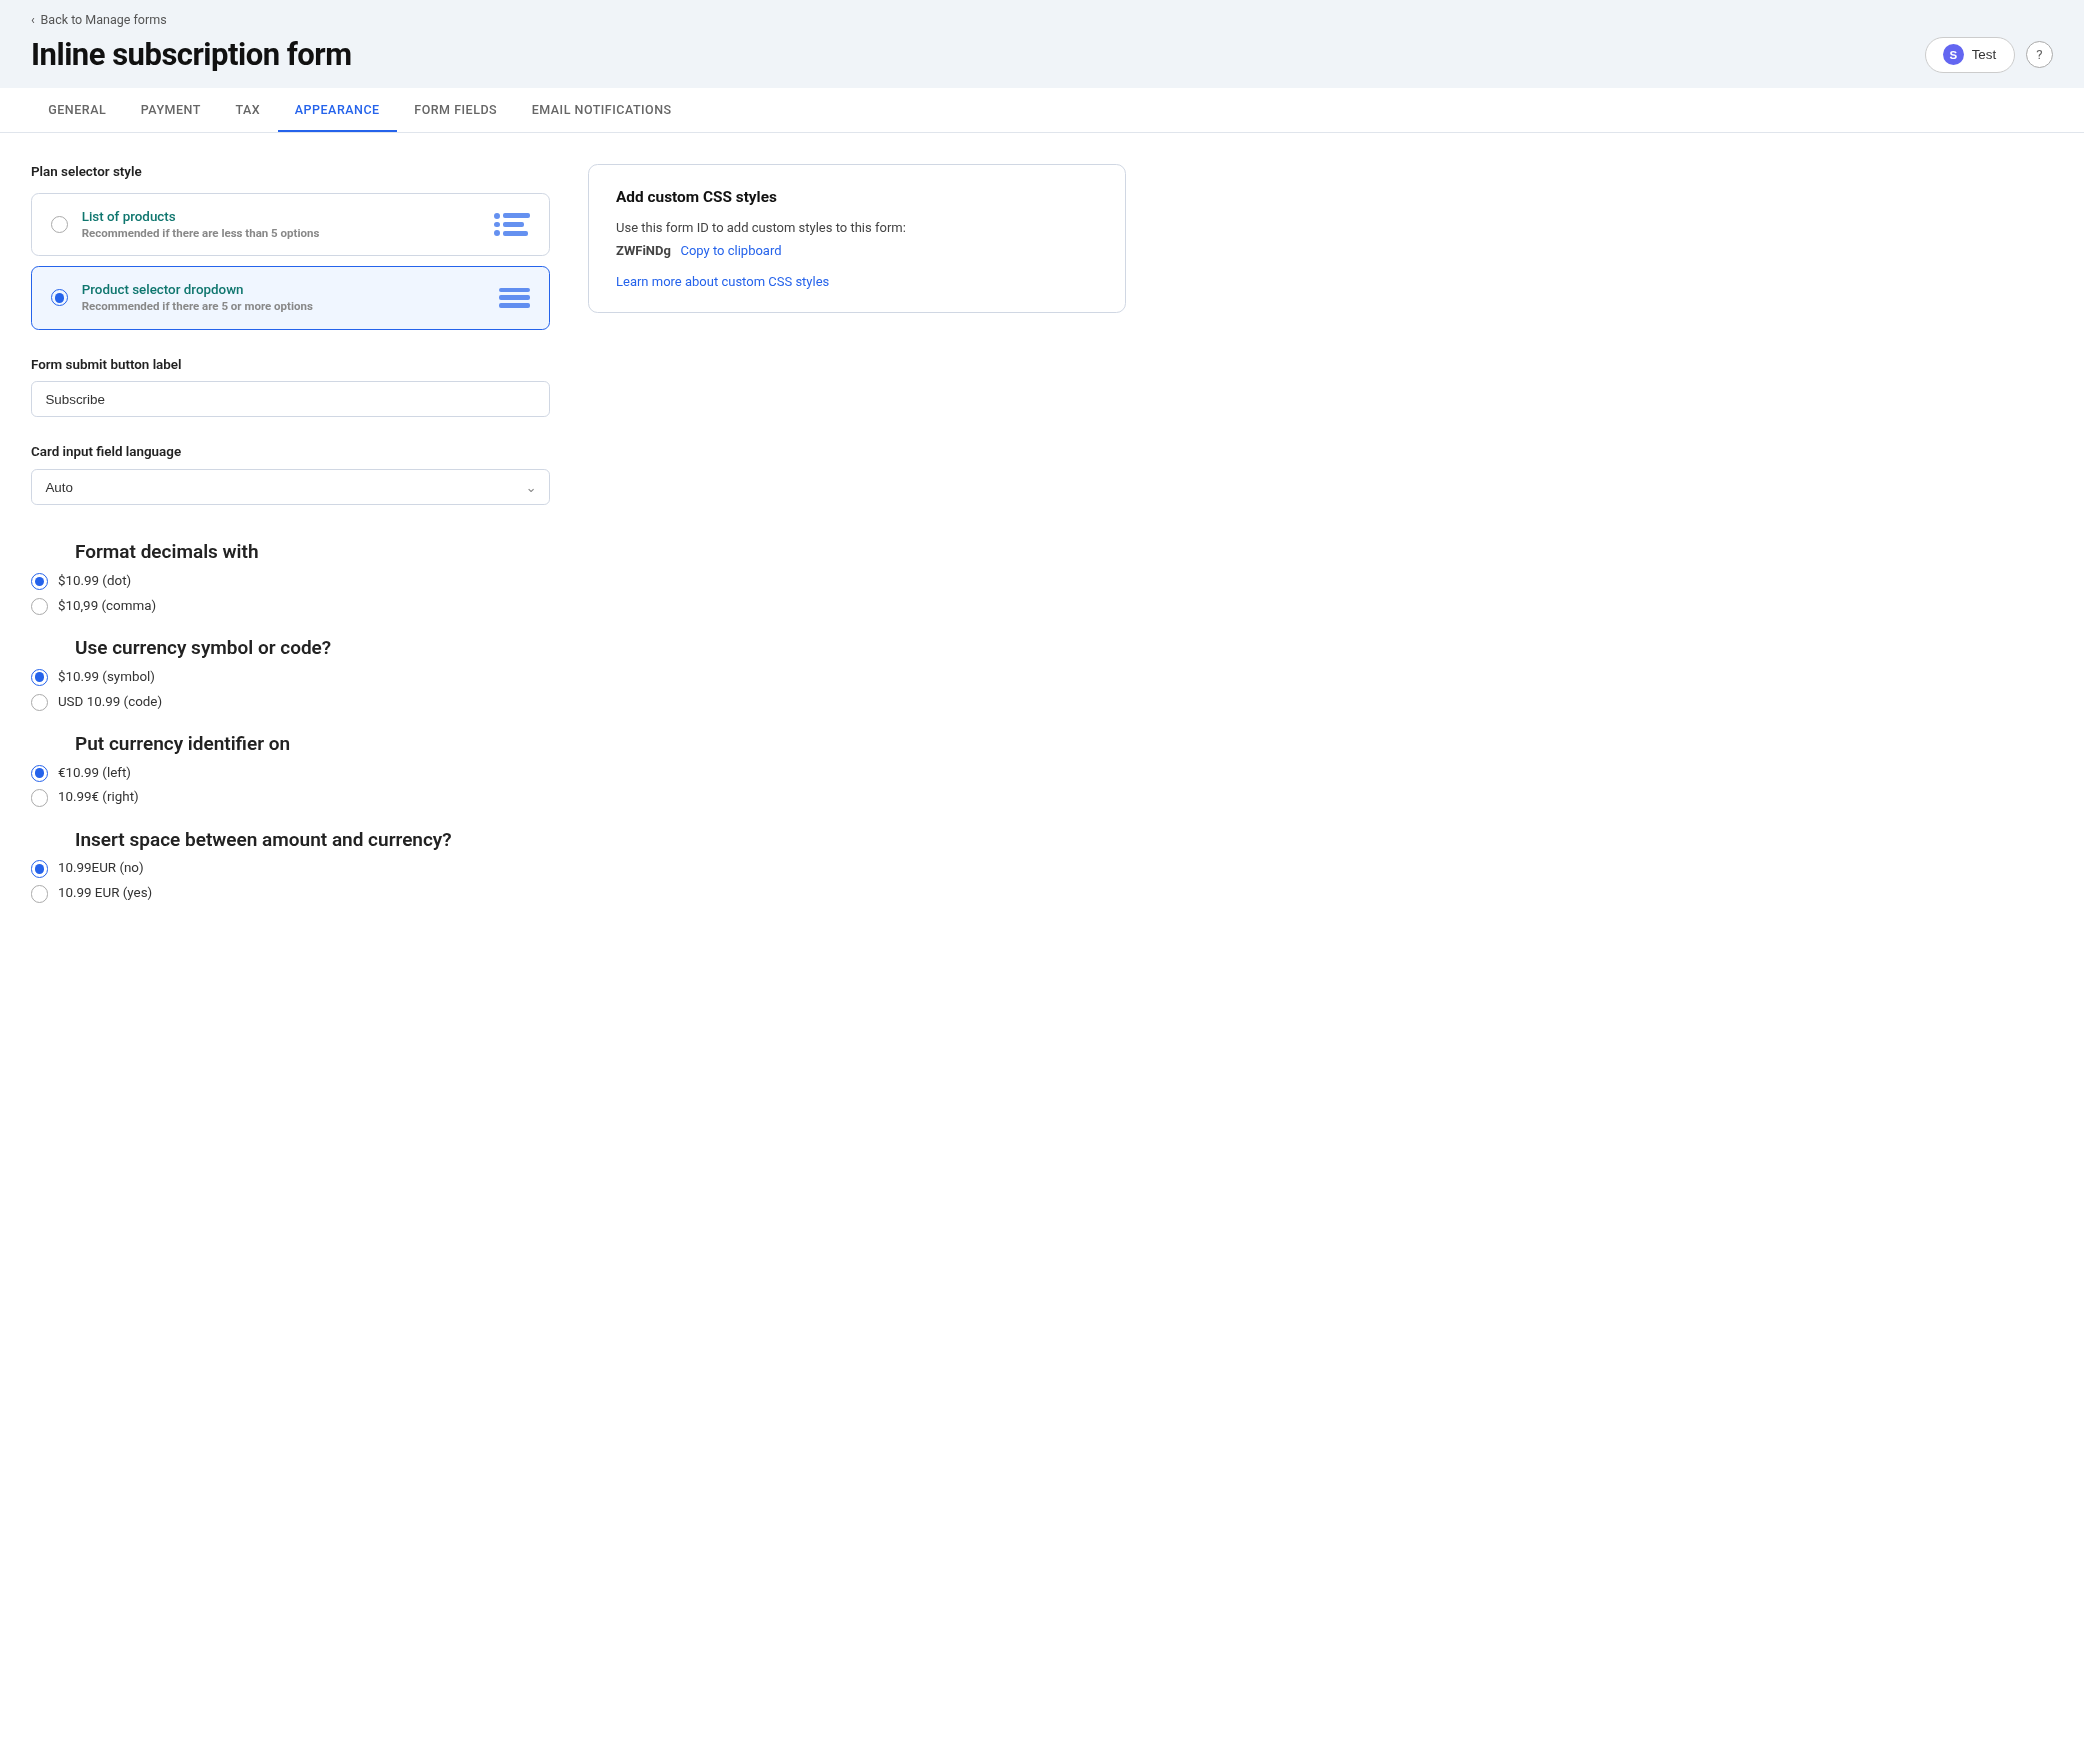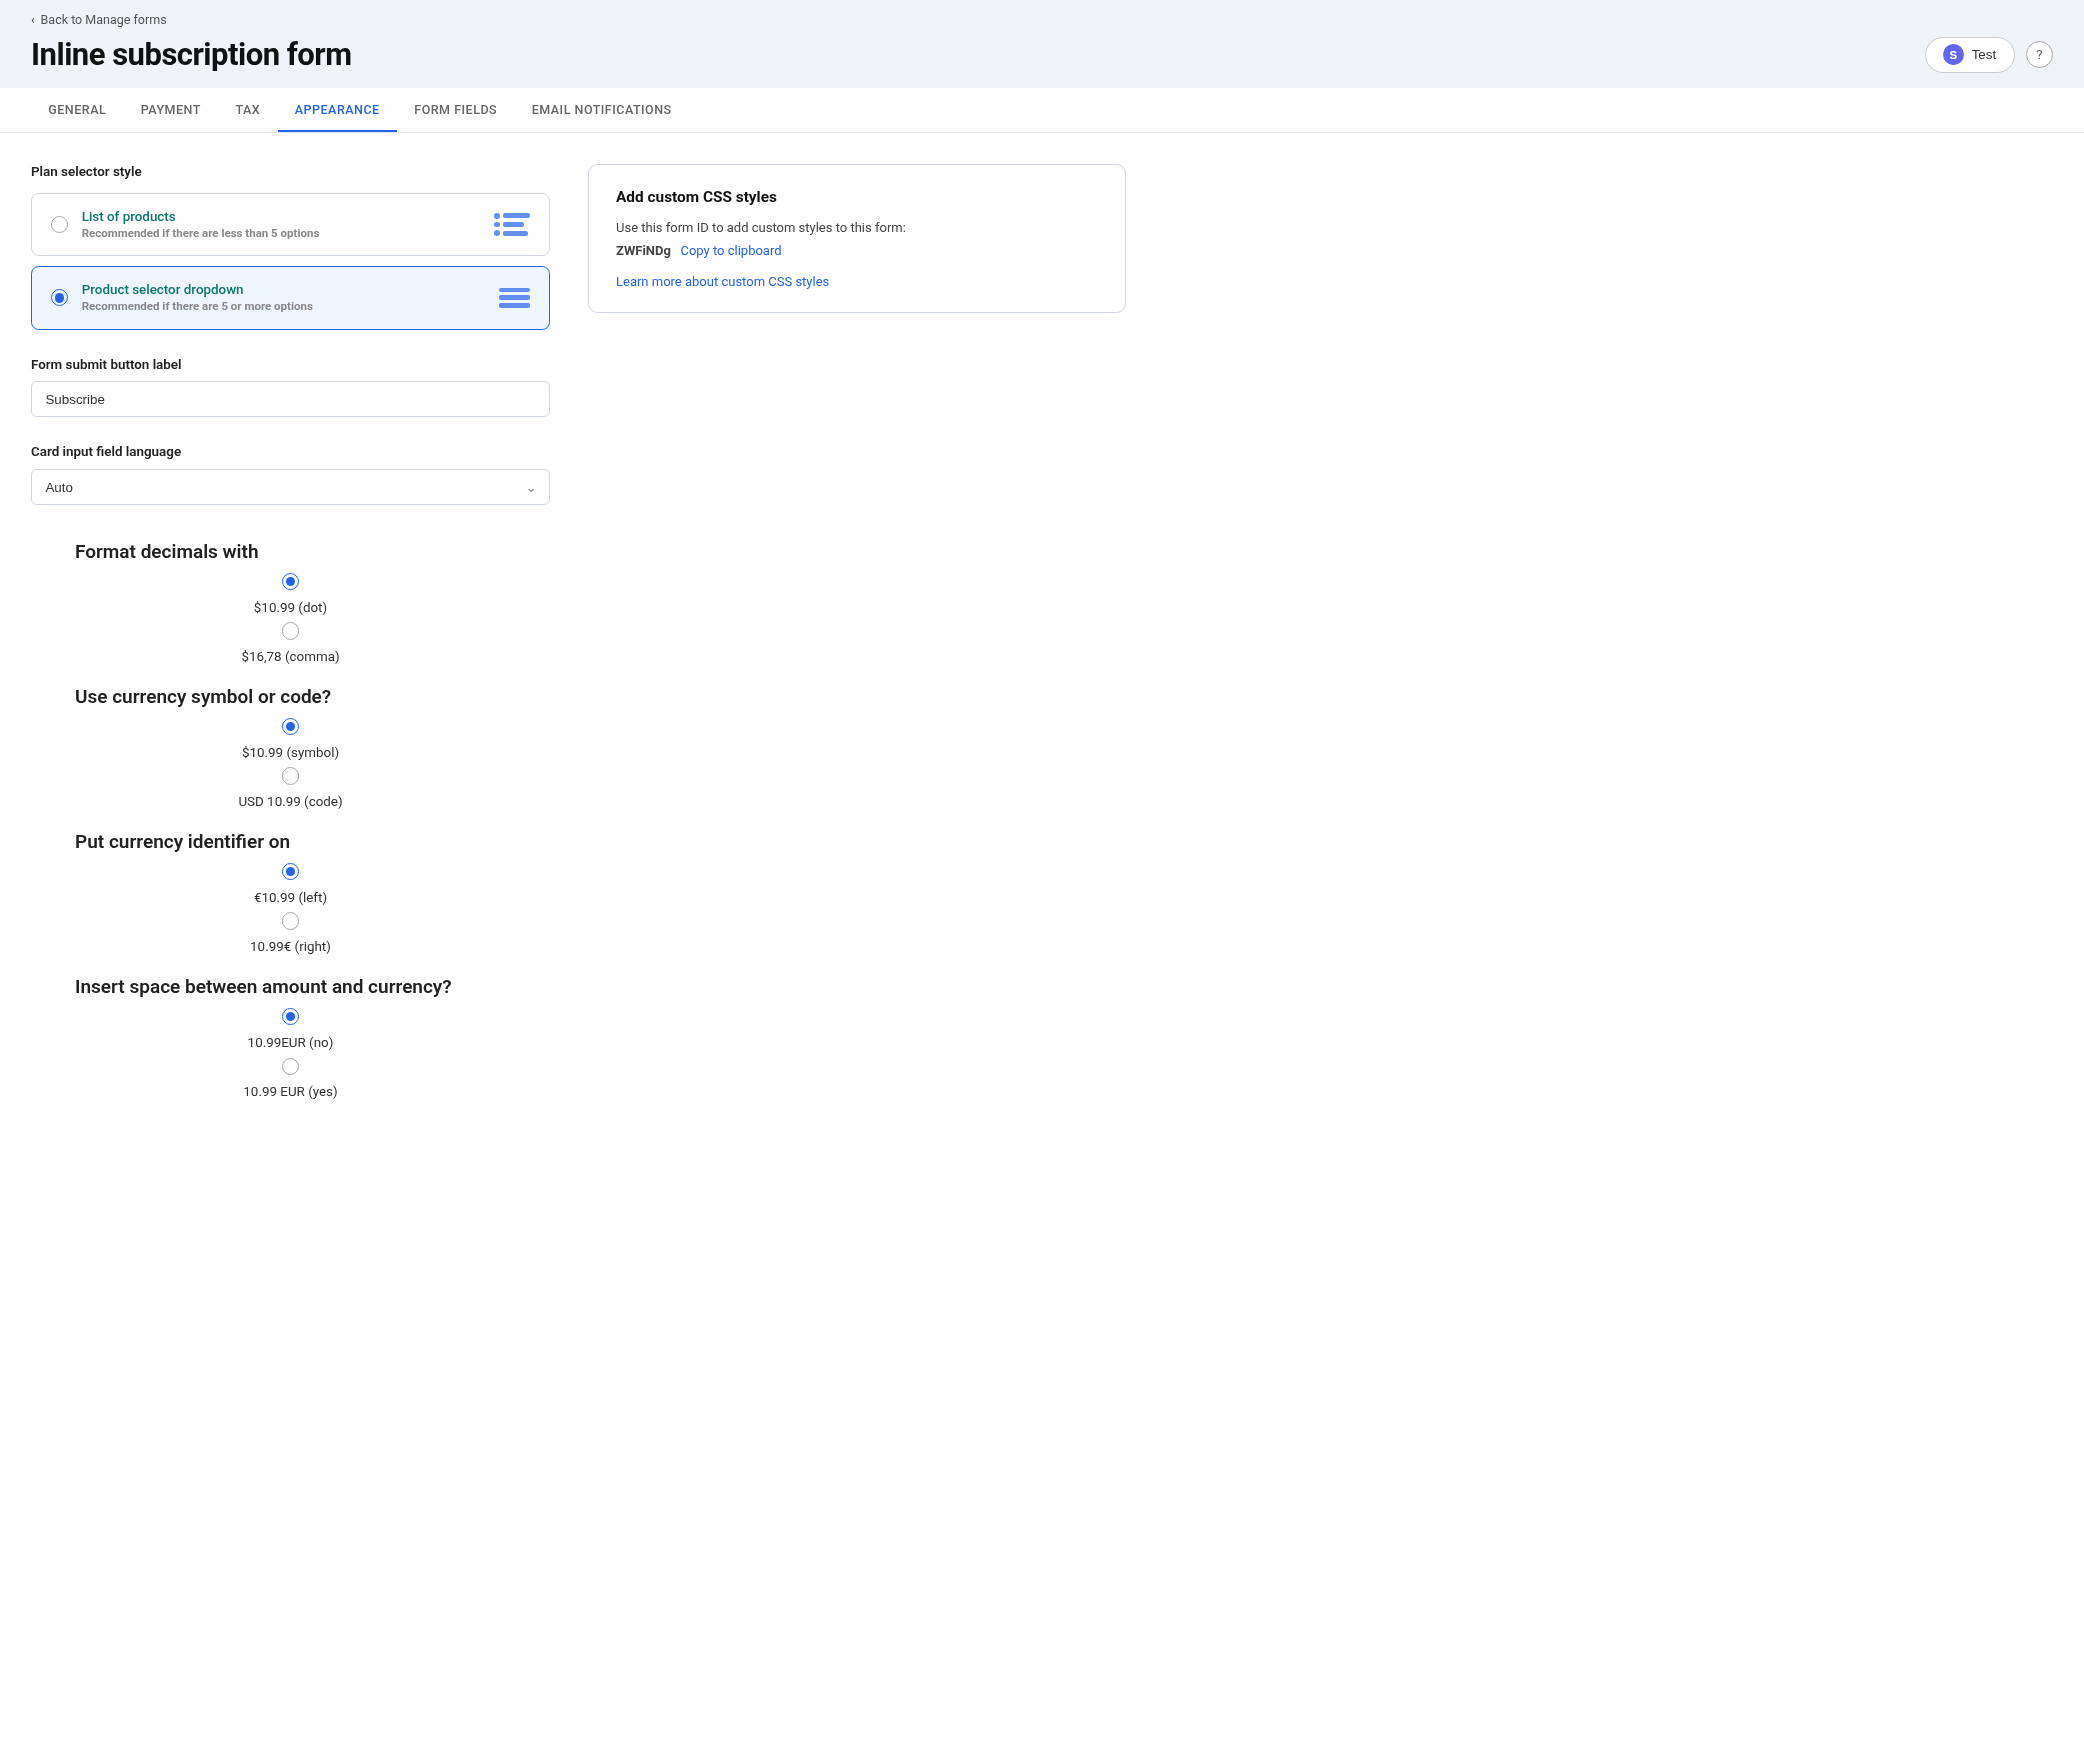--- a/index.html
+++ b/index.html
@@ -267,25 +267,23 @@
     }
     .radio-group-label {
       font-size: 19px;
       font-weight: 600;
       color: #222;
       margin-bottom: 9.6px;
       padding-left: 44px;
     }
     .radio-option {
       display: flex;
-      align-items: center;
       gap: 9.6px;
       margin-bottom: 7.7px;
       cursor: pointer;
-      flex-direction: column;
     }
     .radio-circle {
       width: 17.3px;
       height: 17.3px;
       border-radius: 50%;
       border: 1.9px solid #aaa;
       display: flex;
       align-items: center;
       justify-content: center;
       flex-shrink: 0;
@@ -437,21 +435,21 @@
       <div class="locale-section">
 
         <div class="radio-group">
           <div class="radio-group-label">Format decimals with</div>
           <div class="radio-option">
             <div class="radio-circle checked"></div>
             <span class="radio-option-label">$10.99 (dot)</span>
           </div>
           <div class="radio-option">
             <div class="radio-circle"></div>
-            <span class="radio-option-label">$16,78 (comma)</span>
+            <span class="radio-option-label">$10,99 (comma)</span>
           </div>
         </div>
 
         <div class="radio-group">
           <div class="radio-group-label">Use currency symbol or code?</div>
           <div class="radio-option">
             <div class="radio-circle checked"></div>
             <span class="radio-option-label">$10.99 (symbol)</span>
           </div>
           <div class="radio-option">

